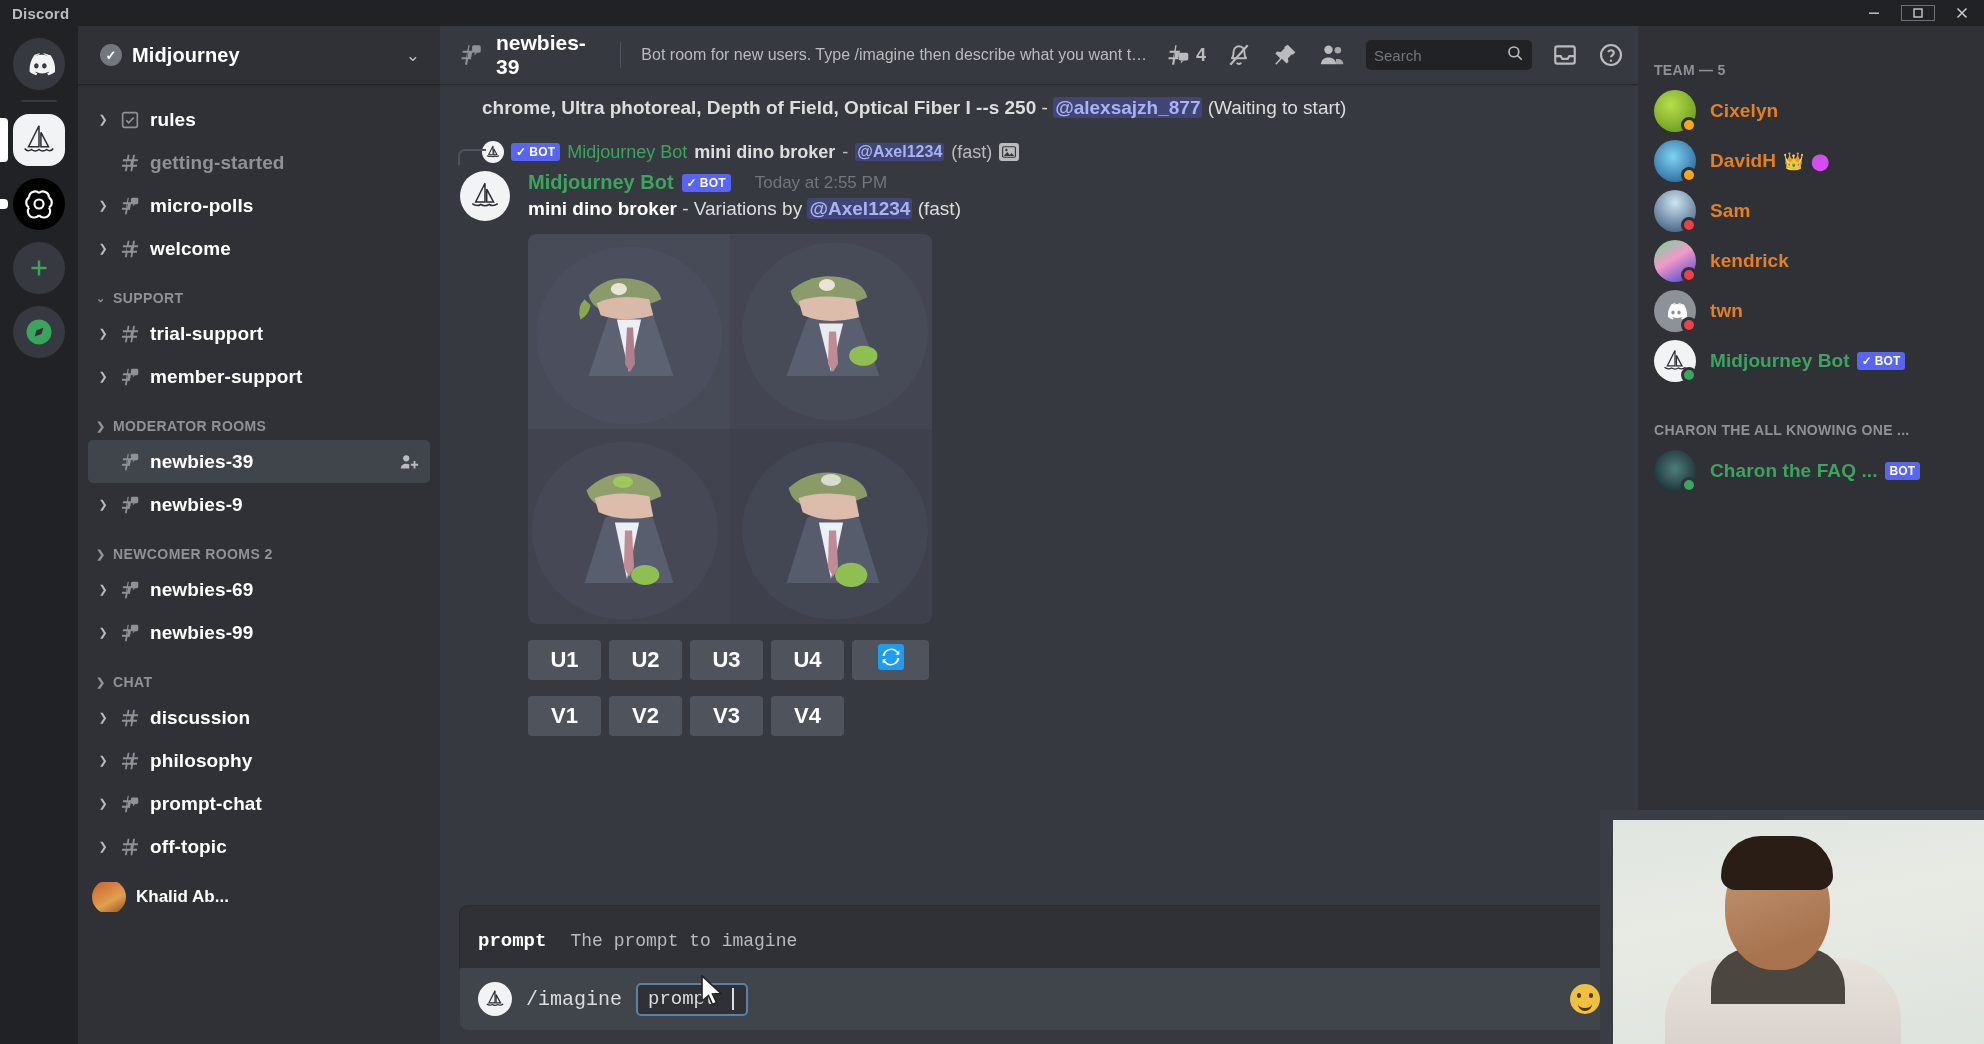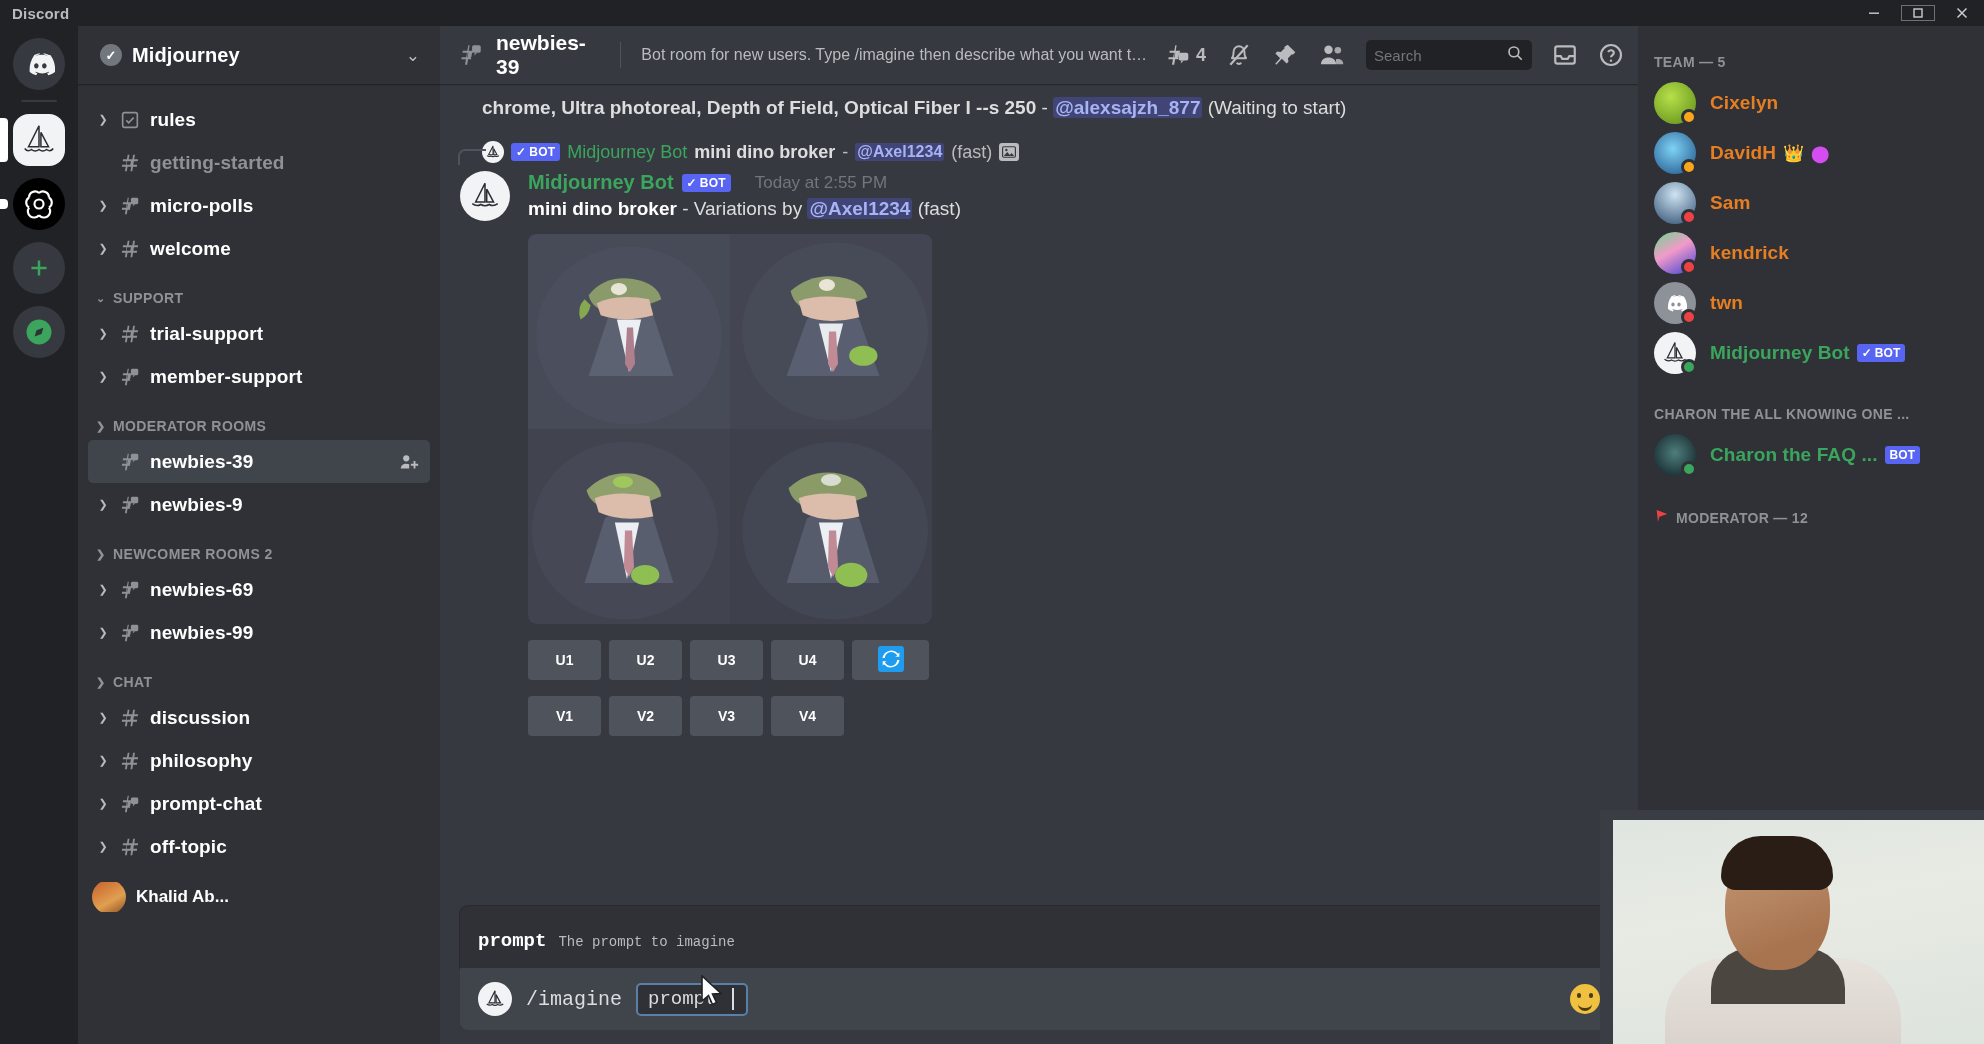--- a/index.html
+++ b/index.html
@@ -105,43 +105,43 @@
   .m-line { font-size:19px; color:#dcddde; margin-top:4px; }
   .m-line b { color:#fff; }
 
   .grid-wrap { margin-top:14px; width:404px; height:390px; border-radius:8px; overflow:hidden; background:#2b2d36; display:grid; grid-template-columns:1fr 1fr; grid-template-rows:1fr 1fr; }
   .cell { position:relative; overflow:hidden; background:radial-gradient(ellipse at 50% 35%, #575a67 0%, #3c3e4a 55%, #282a33 100%); }
 
   .btnrow { display:flex; gap:8px; margin-top:16px; }
   .mjbtn {
     width:73px; height:40px; background:#4f545c; border-radius:4px;
     display:flex; align-items:center; justify-content:center;
-    color:#fff; font-size:14px; font-weight:bold; border:none; cursor:pointer;
+    color:#fff; font-size:22px; font-weight:bold; border:none; cursor:pointer;
   }
   .mjbtn.redo { width:77px; }
 
   
   .composer-area { padding:0 20px 14px 20px;font-family:Liberation Mono, monospace; }
   .autoc { background:#2f3136; border-radius:8px 8px 0 0; padding:14px 0 0 0; box-shadow:0 0 0 1px rgba(32,34,37,.6); }
   .autoc-row { padding:10px 18px 16px 18px; display:flex; align-items:baseline; gap:12px; }
   .ac-key { font-size:19px; font-weight:bold; color:#fff; }
-  .ac-desc { font-size:14px; color:#b9bbbe; }
+  .ac-desc { font-size:18px; color:#b9bbbe;margin-left:12px; }
   .composer { background:#40444b; border-radius:0 0 8px 8px; height:62px; display:flex; align-items:center; padding:0 18px; gap:14px; }
   .c-ava { width:34px; height:34px; border-radius:50%; background:#f2f3f5; display:flex; align-items:center; justify-content:center; flex:0 0 34px; overflow:hidden; }
   .c-cmd { font-size:20px; color:#dcddde; }
   .c-chip { background:#2f3136; border:2px solid #5a7fa8; border-radius:5px; padding:3px 12px 4px 10px; font-size:19px; color:#dcddde; display:flex; align-items:center; gap:16px; }
   .caret { width:2px; height:22px; background:#dcddde; display:inline-block; }
   .c-right { margin-left:auto; display:flex; align-items:center; gap:14px; }
   .emoji { width:30px; height:30px; border-radius:50%; background:#f0c040; position:relative; }
   .emoji::before { content:""; position:absolute; left:7px; top:9px; width:4px; height:5px; background:#4a3a12; border-radius:2px; box-shadow:12px 0 0 #4a3a12; }
   .emoji::after { content:""; position:absolute; left:8px; top:17px; width:14px; height:7px; border-bottom:3px solid #4a3a12; border-radius:0 0 10px 10px; }
 
   
   .members { width:346px; flex:0 0 346px; background:#2f3136; padding-top:26px; overflow:hidden; }
-  .m-cat { padding:28px 0 8px 16px; font-size:14px; font-weight:bold; color:#8e9297; letter-spacing:.3px; display:flex; align-items:center; gap:6px; }
+  .m-cat { padding:36px 0 8px 16px; font-size:14px; font-weight:bold; color:#8e9297; letter-spacing:.3px; display:flex; align-items:center; gap:6px; }
   .mrow { height:50px; display:flex; align-items:center; gap:14px; padding:0 10px 0 16px; border-radius:5px; }
   .mav { width:42px; height:42px; border-radius:50%; flex:0 0 42px; position:relative; overflow:visible; }
   .mav .inner { width:42px; height:42px; border-radius:50%; overflow:hidden; }
   .status { position:absolute; right:-1px; bottom:-1px; width:16px; height:16px; border-radius:50%; border:3px solid #2f3136; }
   .status.dnd { background:#ed4245; }
   .status.idle { background:#faa61a; }
   .status.online { background:#3ba55d; }
   .mname { font-size:19px; font-weight:bold; letter-spacing:.1px; display:flex; align-items:center; gap:7px; white-space:nowrap; }
   .c-orange { color:#e67e22; }
   .c-green { color:#3ba55d; }
@@ -746,28 +746,20 @@
         <span class="status online"></span>
       </span>
       <span class="mname c-green">
         <span>Charon the FAQ ...</span>
         <span class="tag-bot">
           <span>BOT</span>
         </span>
       </span>
     </div>
 
-    <div class="m-cat">
-      <span>
-        <svg width="16" height="16" viewBox="0 0 24 24" fill="#ed4245">
-            <path d="M4 3 L20 9 L8 13 L6 21 Z"></path>
-          </svg>
-      </span>
-      <span>MODERATOR — 12</span>
-    </div>
   </div>
 
   <div class="cam">
     <div class="cam-inner">
       <div class="cam-neck"></div>
       <div class="cam-body"></div>
       <div class="cam-hood"></div>
       <div class="cam-head"></div>
       <div class="cam-hair"></div>
     </div>

